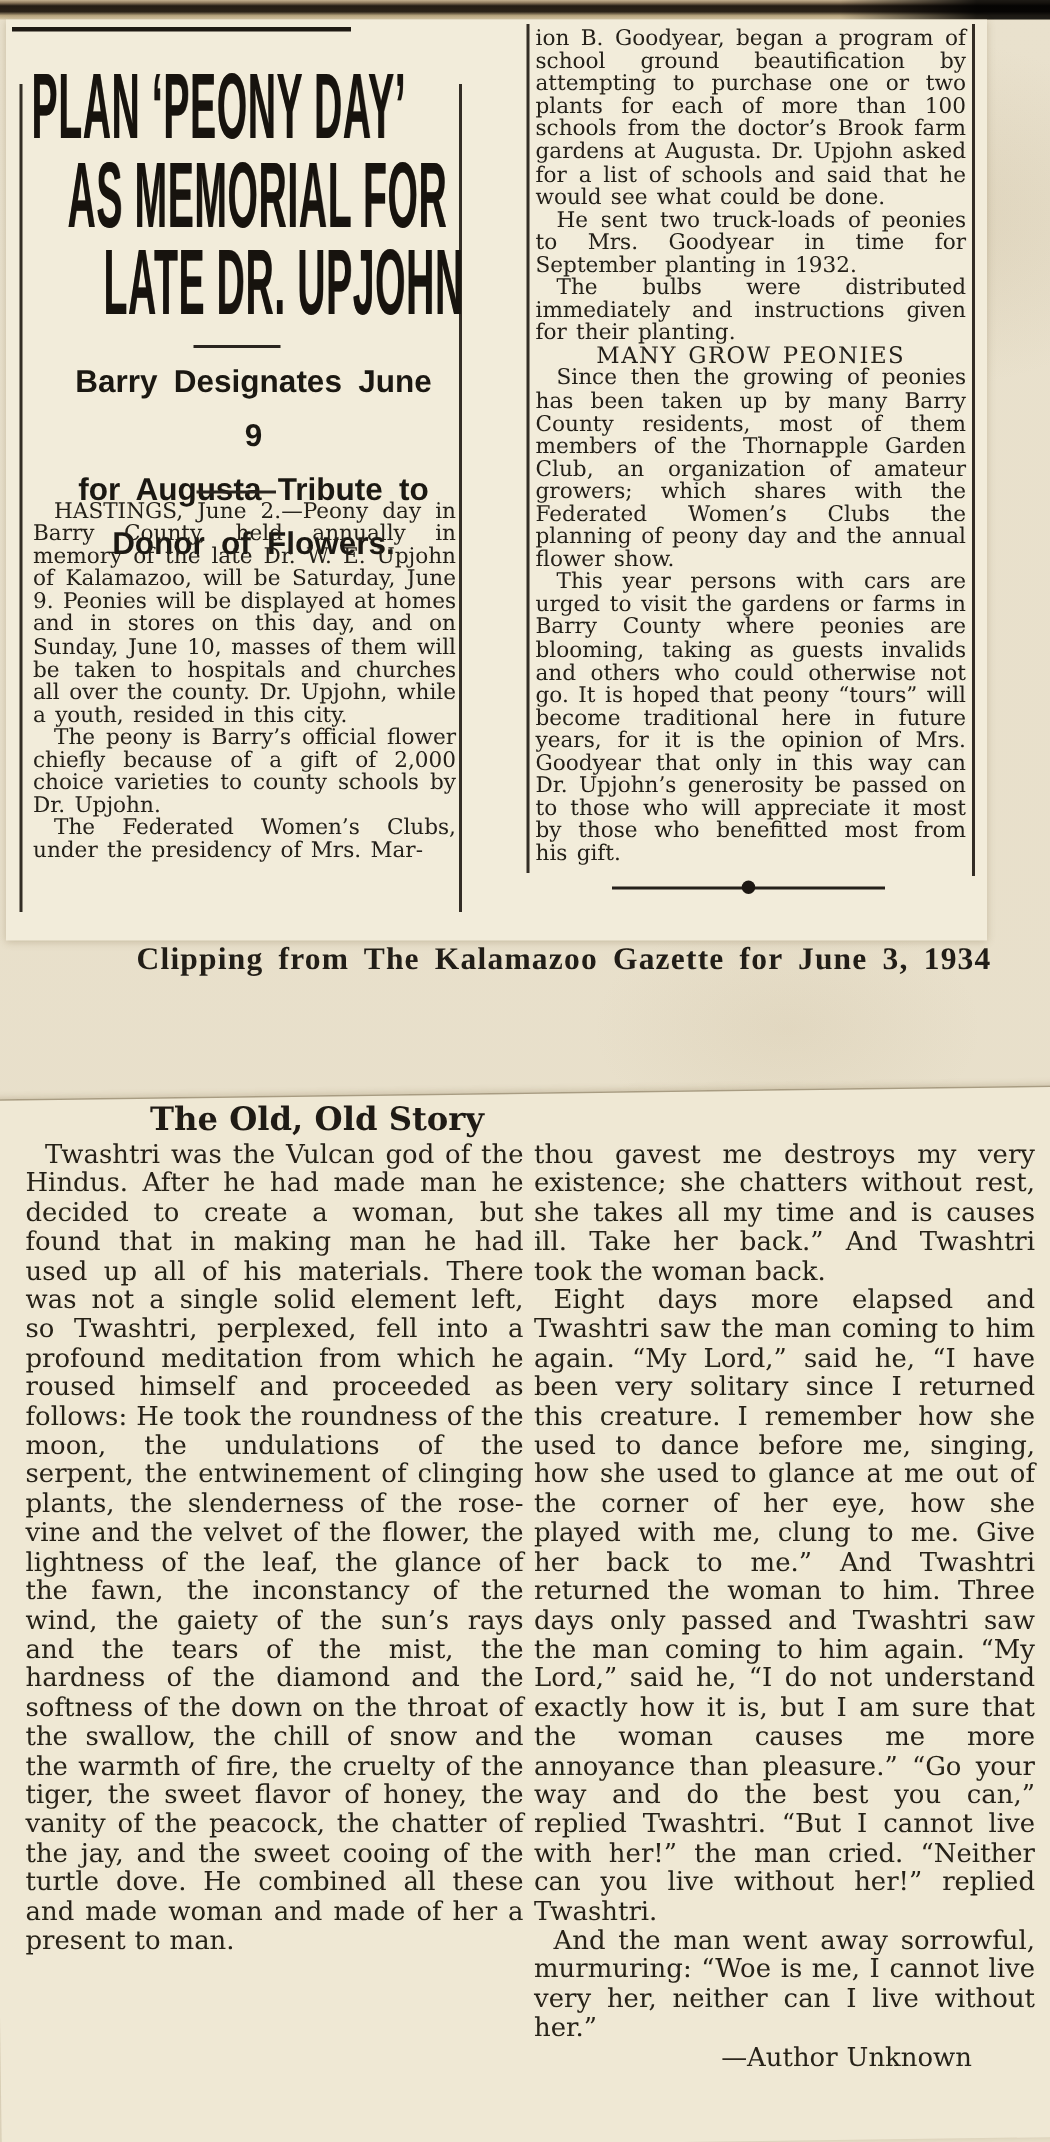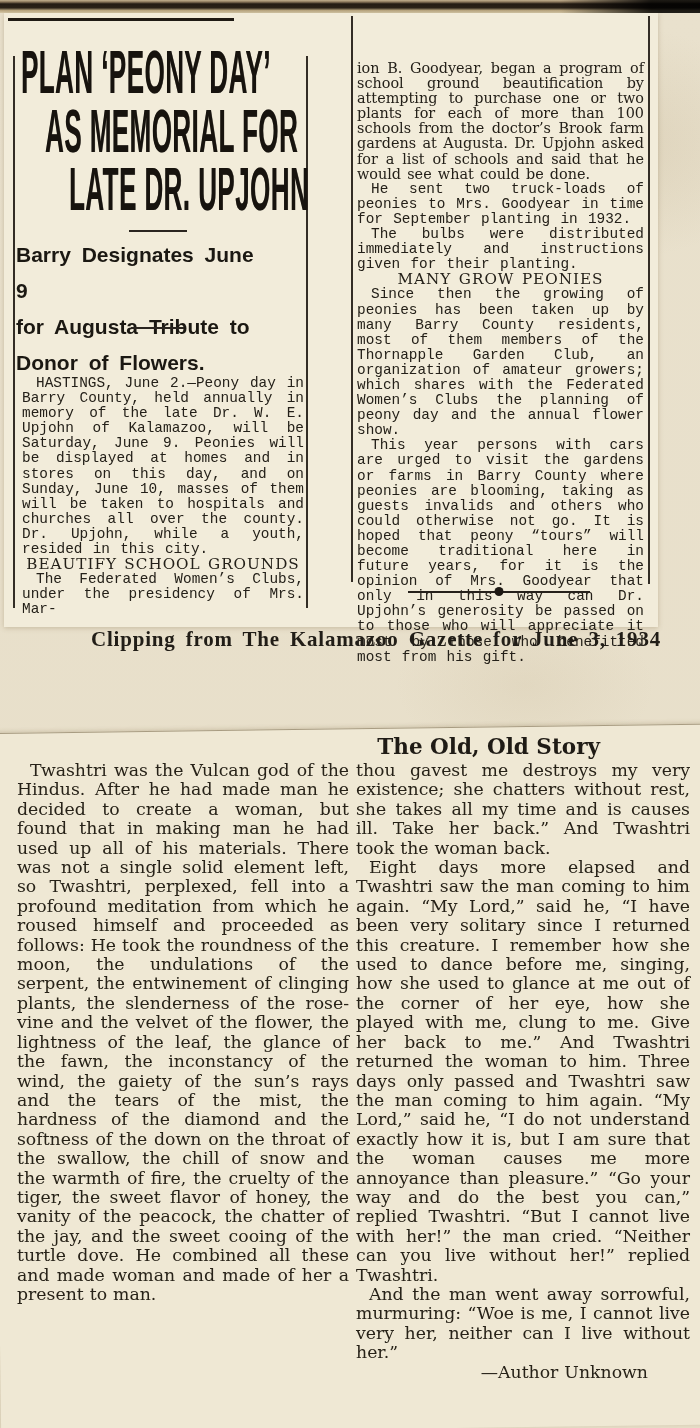--- a/index.html
+++ b/index.html
@@ -56,33 +56,33 @@
     text-shadow:0.5px 0 0 rgba(23,19,14,0.55);
   }
   .hl1 { left:21px; top:41px; }
   .hl2 { left:45px; top:100px; }
   .hl3 { left:69px; top:158px; }
 
   
   .subhead {
     position:absolute; left:16px; top:237px; width:250px;
     font:700 21px/36px "Liberation Sans", sans-serif;
-    text-align:left; color:#1b1812; word-spacing:5px;
+    text-align:center; color:#1b1812; word-spacing:5px;padding-left:28px;
   }
 
   
   .np-col {
     position:absolute; color:#242019;
     font-size:14.4px; line-height:15.1px;
-    text-align:justify; word-spacing:1.6px;margin-top:42px;
+    text-align:justify; word-spacing:1.6px;
   }
   .np-left  { left:22px;  top:334px; width:282px; }
   .np-right { left:357px; top:19px;  width:287px; }
   .np-col p { margin:0; }
-  .np-col p.ind { text-indent:14px;font-family:Liberation Mono, monospace; }
+  .np-col p.ind { text-indent:14px; }
   .np-sub {
     margin:0; font-weight:400; text-align:center;
     font-size:15.2px; letter-spacing:1px; text-indent:0 !important;
   }
 
   
   .endmark { position:absolute; left:408px; top:591px; width:182px; height:2px; background:#26211b; }
   .endmark .dot {
     position:absolute; left:50%; top:-4px; width:9px; height:9px;
     border-radius:50%; background:#1d1813; transform:translateX(-50%);
@@ -90,21 +90,21 @@
 
   
   .caption {
     position:absolute; left:56px; top:626px; width:640px; white-space:nowrap;
     font:700 21px/26px "Liberation Serif", serif;
     letter-spacing:0.8px; word-spacing:4px; color:#211d17;text-align:center;
   }
 
   
   .story-title {
-    position:absolute; left:100px; top:735px; width:500px; text-align:right;
+    position:absolute; left:100px; top:735px; width:500px; text-align:left;
     font:700 21.5px/24px "DejaVu Serif", serif; color:#1f1b15;
   }
   .story-col {
     position:absolute; color:#272218;
     font-size:17.3px; line-height:19.4px;
     text-align:justify; word-spacing:0.5px;
   }
   .story-left  { left:17px;  top:761px; width:332px; }
   .story-right { left:356px; top:761px; width:334px; }
   .story-col p { margin:0; }
@@ -135,21 +135,21 @@
   <div class="subhead">
     <div>Barry Designates June 9</div>
     <div>for Augusta Tribute to</div>
     <div>Donor of Flowers.</div>
   </div>
 
   <div class="hrule-sm hr-2"></div>
 
   <div class="np-col np-left">
     <p class="ind">HASTINGS, June 2.—Peony day in Barry County, held annually in memory of the late Dr. W. E. Upjohn of Kalamazoo, will be Saturday, June 9. Peonies will be displayed at homes and in stores on this day, and on Sunday, June 10, masses of them will be taken to hospitals and churches all over the county. Dr. Upjohn, while a youth, resided in this city.</p>
-    <p class="np-sub">BEAUTIFY SCHOOL GROUNDS</p>
+    <p class="ind">The peony is Barry’s official flower chiefly because of a gift of 2,000 choice varieties to county schools by Dr. Upjohn.</p>
     <p class="ind">The Federated Women’s Clubs, under the presidency of Mrs. Mar-</p>
   </div>
 
   <div class="np-col np-right">
     <p>ion B. Goodyear, began a program of school ground beautification by attempting to purchase one or two plants for each of more than 100 schools from the doctor’s Brook farm gardens at Augusta. Dr. Upjohn asked for a list of schools and said that he would see what could be done.</p>
     <p class="ind">He sent two truck-loads of peonies to Mrs. Goodyear in time for September planting in 1932.</p>
     <p class="ind">The bulbs were distributed immediately and instructions given for their planting.</p>
     <p class="np-sub">MANY GROW PEONIES</p>
     <p class="ind">Since then the growing of peonies has been taken up by many Barry County residents, most of them members of the Thornapple Garden Club, an organization of amateur growers; which shares with the Federated Women’s Clubs the planning of peony day and the annual flower show.</p>
     <p class="ind">This year persons with cars are urged to visit the gardens or farms in Barry County where peonies are blooming, taking as guests invalids and others who could otherwise not go. It is hoped that peony “tours” will become traditional here in future years, for it is the opinion of Mrs. Goodyear that only in this way can Dr. Upjohn’s generosity be passed on to those who will appreciate it most by those who benefitted most from his gift.</p>

